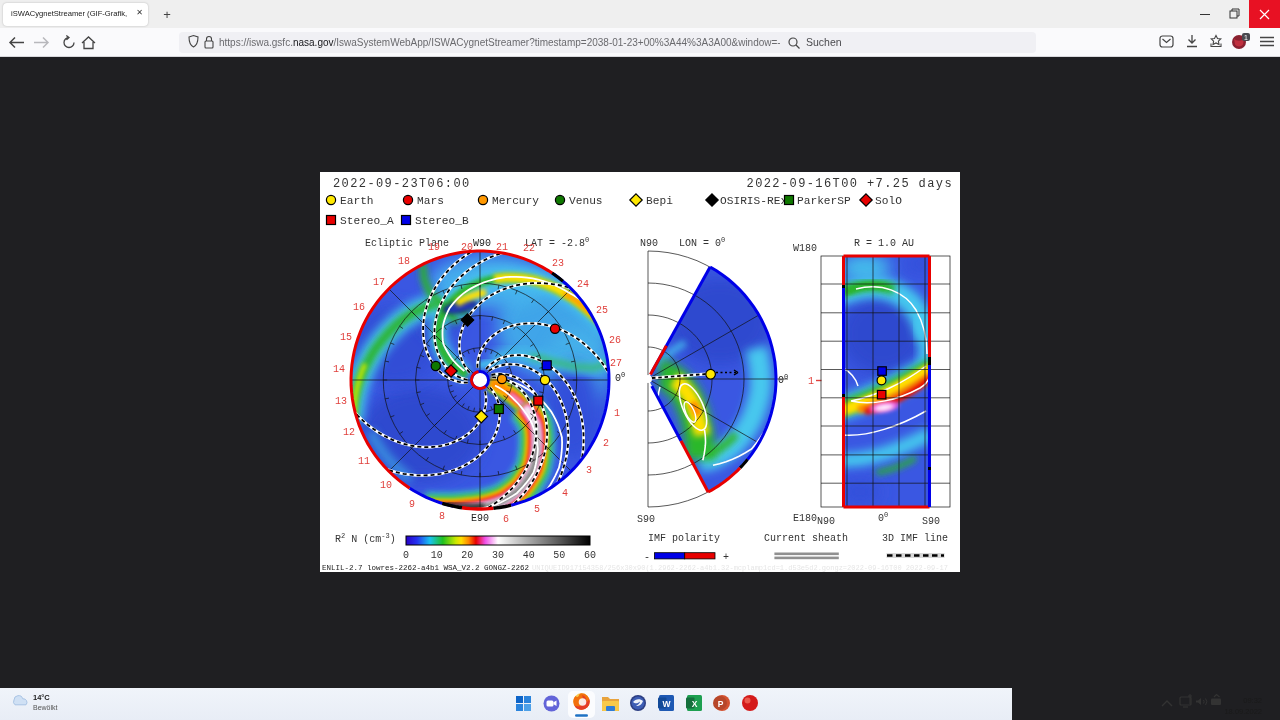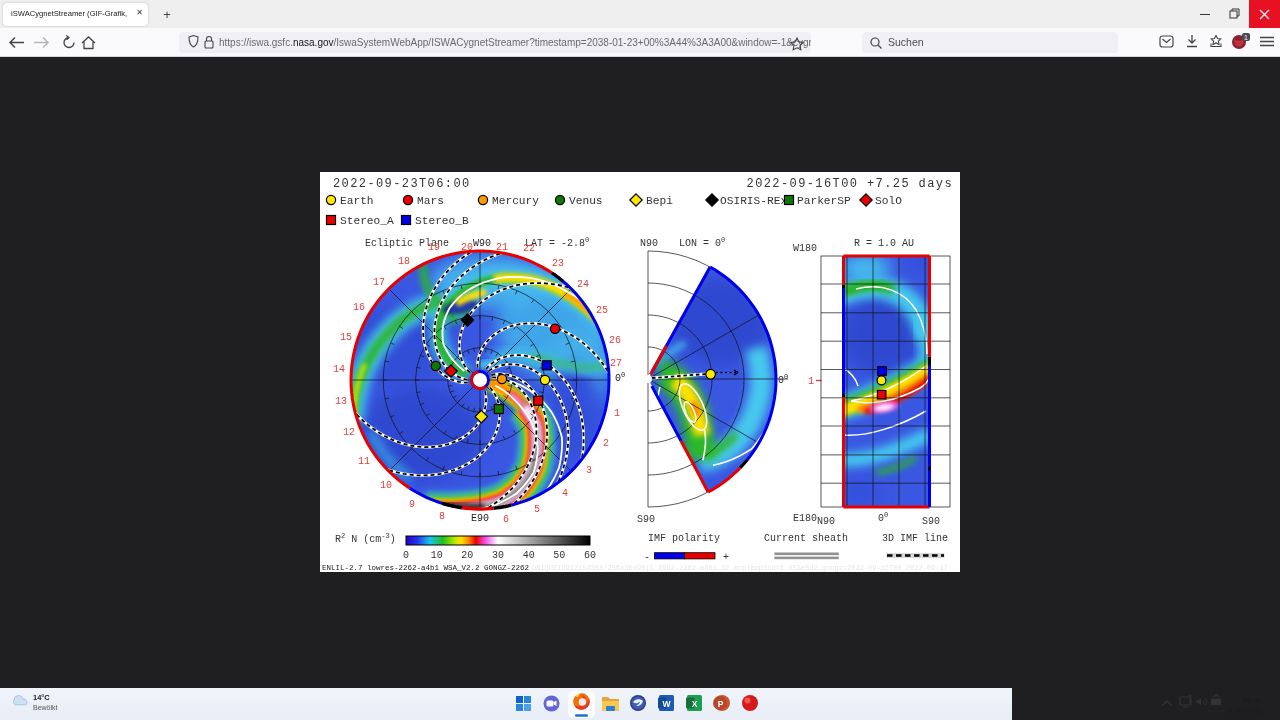--- a/index.html
+++ b/index.html
@@ -2,21 +2,21 @@
 <html><head><meta charset="utf-8"><style>
 *{margin:0;padding:0;box-sizing:border-box}
 body{width:1280px;height:720px;overflow:hidden;font-family:"Liberation Sans",sans-serif;background:#1f1f22;position:relative}
 #titlebar{position:absolute;left:0;top:0;width:1280px;height:28px;background:#efefef}
 #tab{position:absolute;left:3px;top:3px;width:145px;height:23px;background:#fff;border-radius:4px;box-shadow:0 0 2px rgba(0,0,0,.25)}
 #tab span{position:absolute;left:8px;top:6px;font-size:7.6px;color:#191919;white-space:nowrap;overflow:hidden;width:118px;display:block}
 #tabx{position:absolute;right:5px;top:5px;font-size:8px;color:#333}
 #newtab{position:absolute;left:156px;top:4px;width:22px;height:22px;color:#444;font-size:13px;text-align:center;line-height:21px}
 #navbar{position:absolute;left:0;top:28px;width:1280px;height:29px;background:#fafafc;border-bottom:1px solid #d8d8dc}
 .urlbar{position:absolute;left:179px;top:32px;width:632px;height:21px;background:#f0f0f4;border-radius:4px;overflow:hidden}
-.searchbar{position:absolute;left:862px;top:32px;width:256px;height:21px;background:#f0f0f4;border-radius:4px}
+.searchbar{position:absolute;left:780px;top:32px;width:256px;height:21px;background:#f0f0f4;border-radius:4px}
 #content{position:absolute;left:0;top:57px;width:1280px;height:710px;background:#1f1f22}
 #plot{position:absolute;left:320px;top:115px;background:#fff}
 #taskbar{position:absolute;left:0;top:688px;width:1012px;height:32px;background:linear-gradient(#f0f4fa,#e8edf6)}
 #plot text{font-family:"Liberation Mono",monospace}
 .pt{fill:#333;font-size:10px}
 .lg{fill:#333;font-size:11.2px}
 .hd{fill:#333;font-size:12px;letter-spacing:1.4px}
 .rn{fill:#e0403c;font-size:10px}
 .bl{fill:#222;font-size:10px}
 .hair{stroke:#111;stroke-width:0.7;fill:none}

